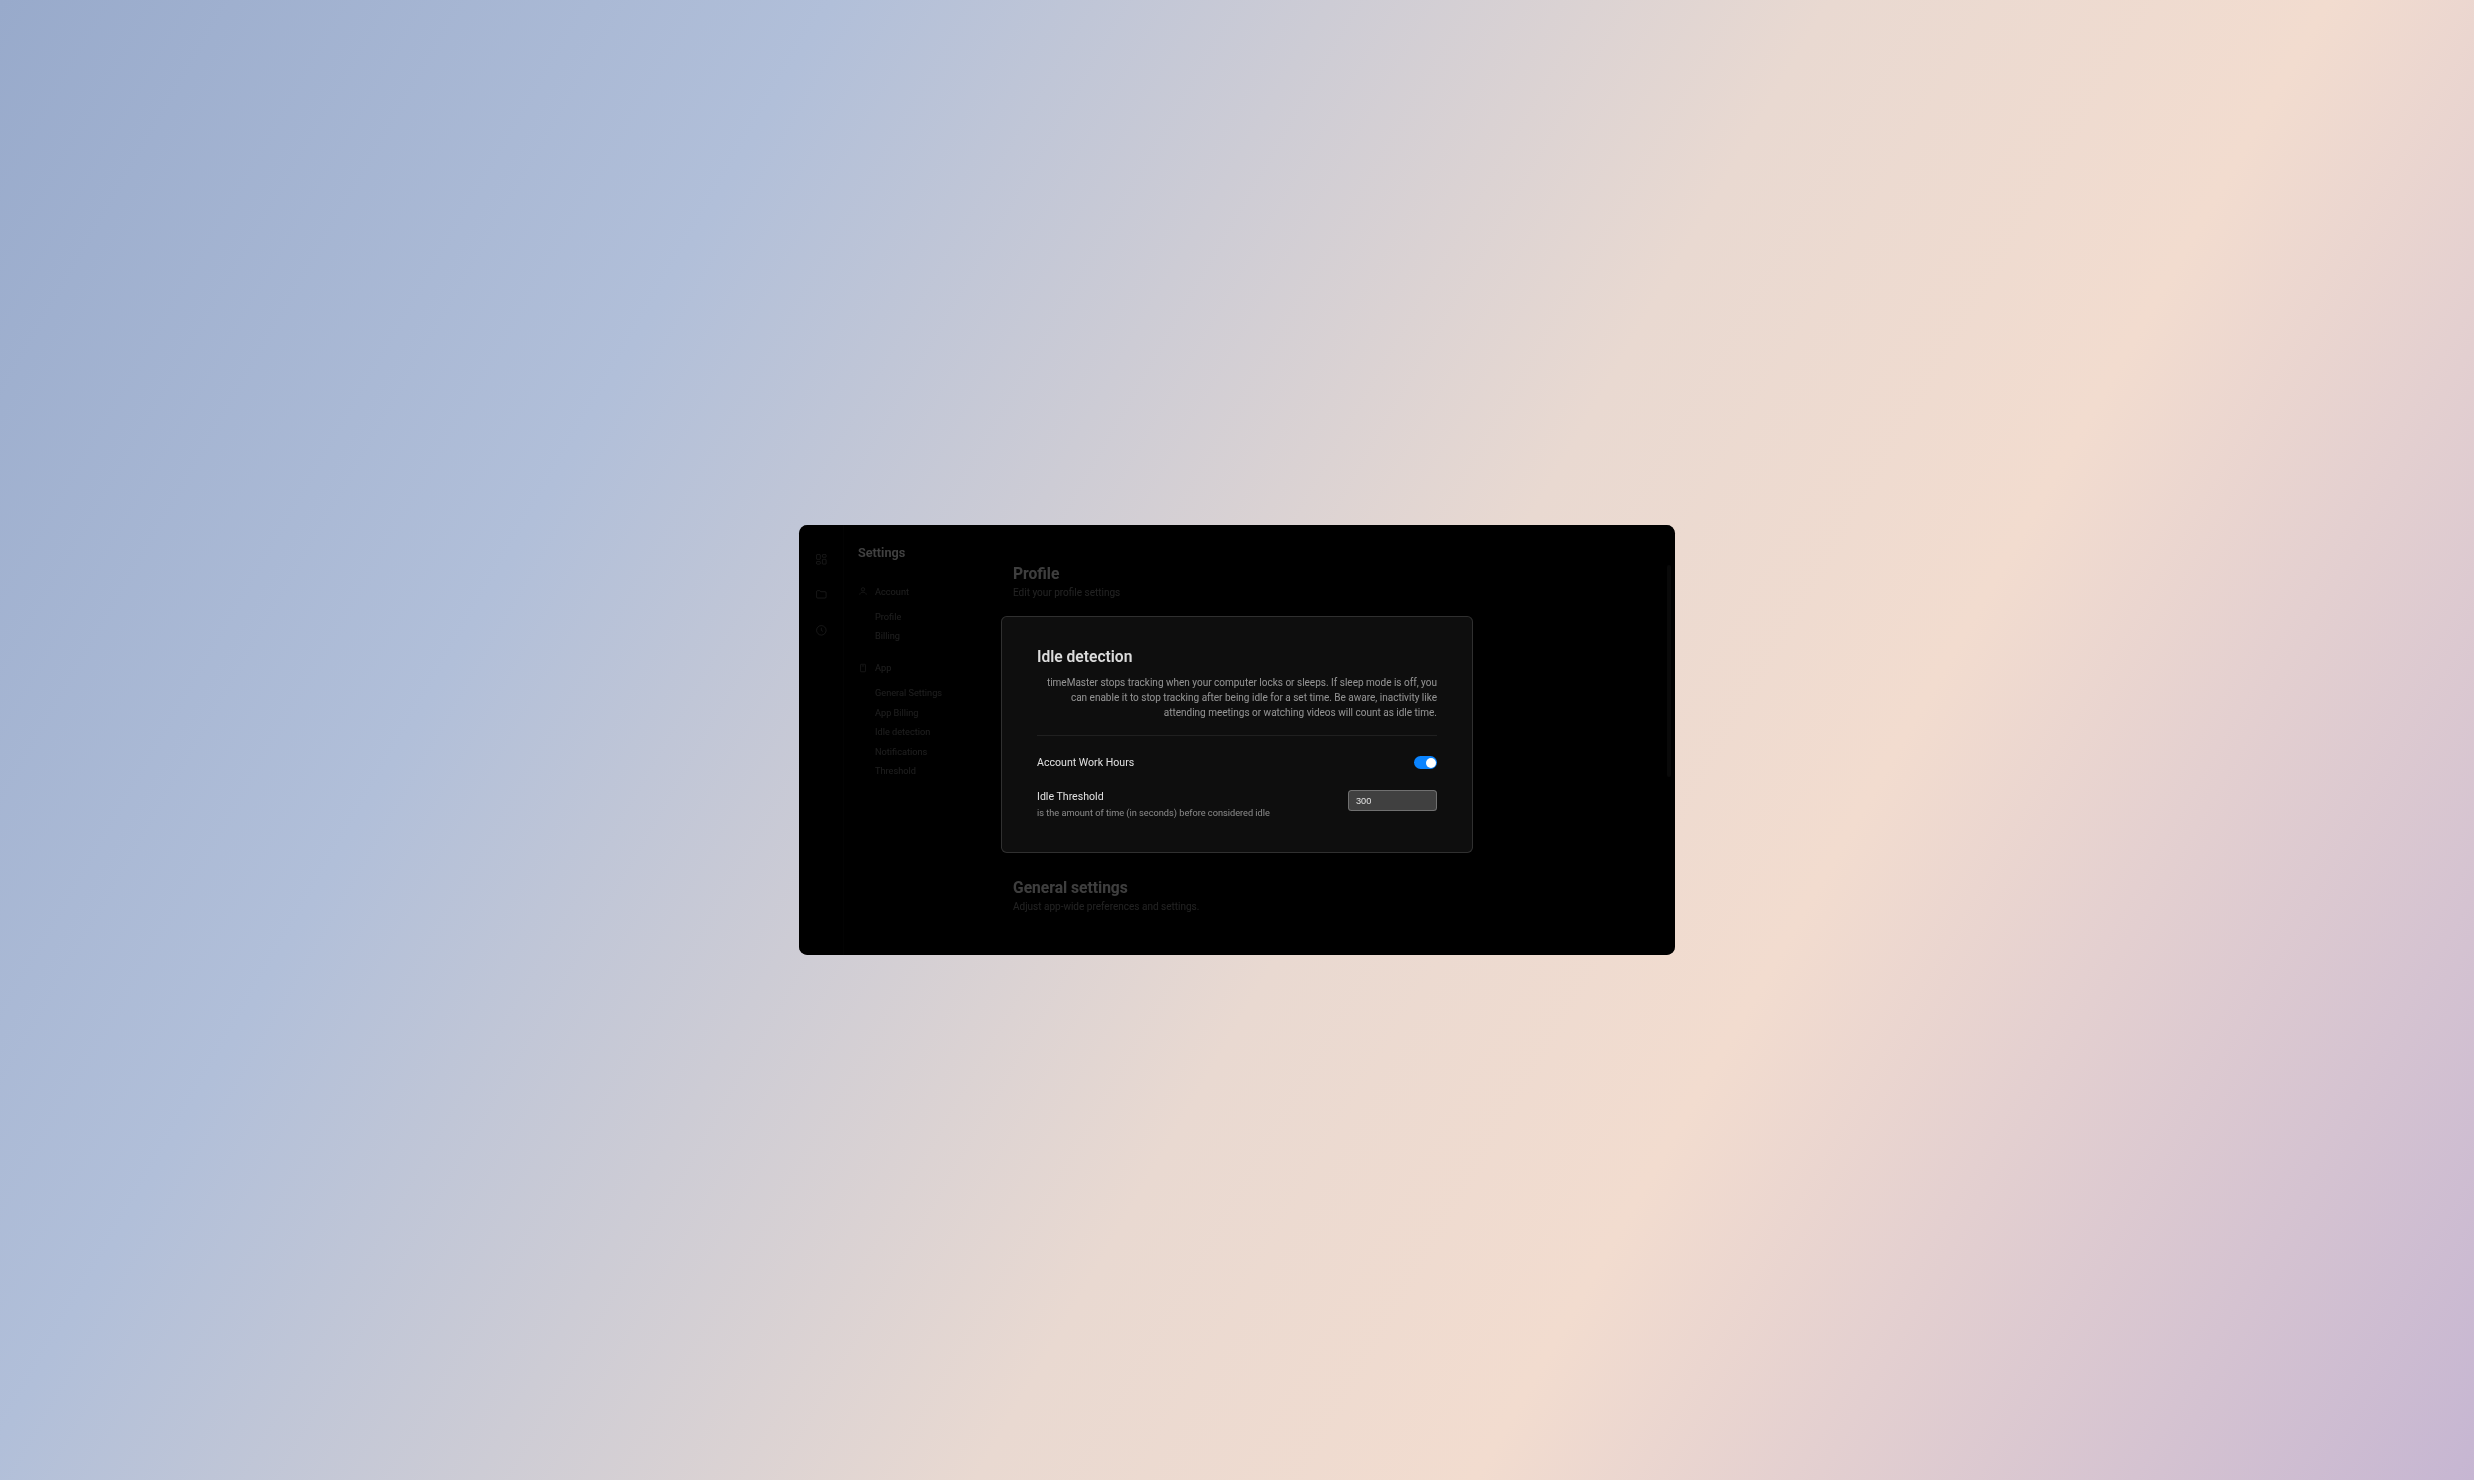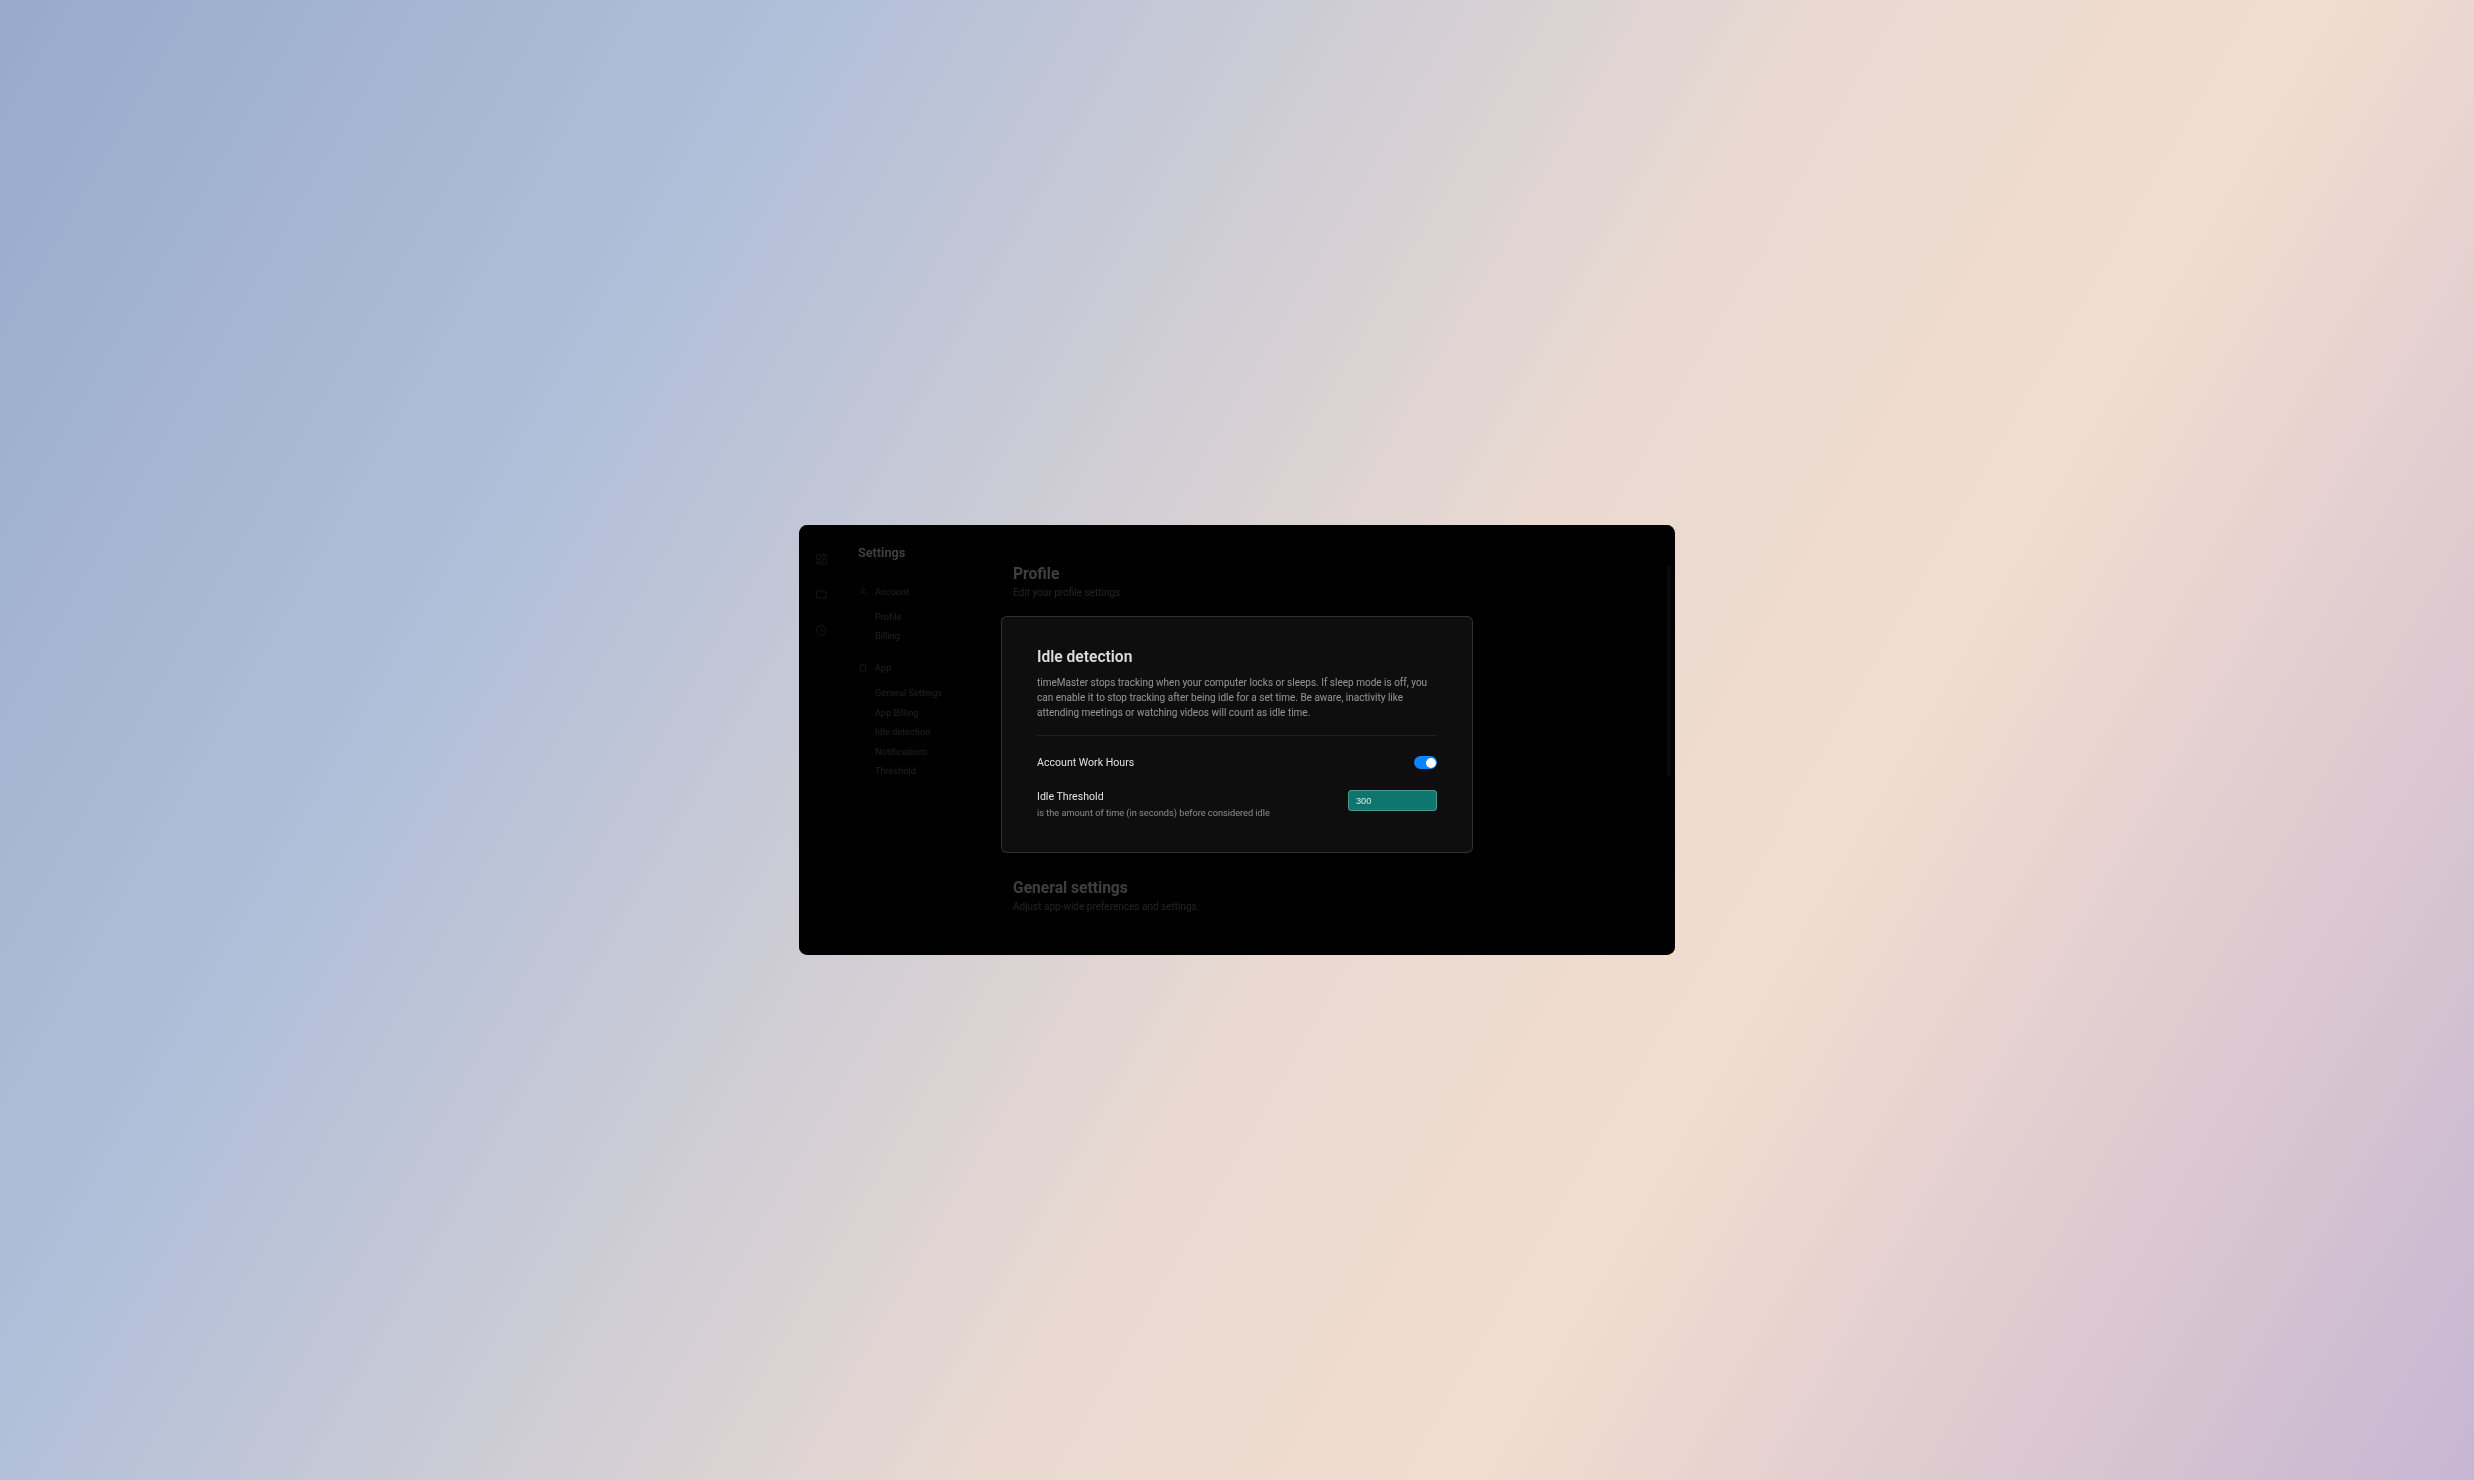--- a/index.html
+++ b/index.html
@@ -114,20 +114,21 @@
     color: rgba(255,255,255,0.85);
     font-size: 15.6px;
     font-weight: 600;
     margin-bottom: 8.5px;
   }
   .modal-desc {
     color: rgba(255,255,255,0.55);
     font-size: 10px;
     line-height: 1.5;
     margin-bottom: 15.6px;
+    text-align: right;
   }
   .modal hr {
     border: none;
     border-top: 0.7px solid rgba(255,255,255,0.08);
     margin-bottom: 20px;
   }
   .setting-row {
     display: flex;
     justify-content: space-between;
     align-items: center;
@@ -155,21 +156,21 @@
     position: absolute;
     right: 1.4px; top: 1.4px;
     width: 10px; height: 10px;
     background: #fff;
     border-radius: 50%;
   }
   
   .num-input {
     width: 89px;
     height: 21px;
-    background: #0f766e;
+    background: #404040;
     border: 0.7px solid rgba(255,255,255,0.25);
     border-radius: 3.5px;
     color: rgba(255,255,255,0.85);
     font-size: 9.2px;
     padding: 0 7px;
     outline: none;
   }
   .threshold-row {
     display: flex;
     justify-content: space-between;

